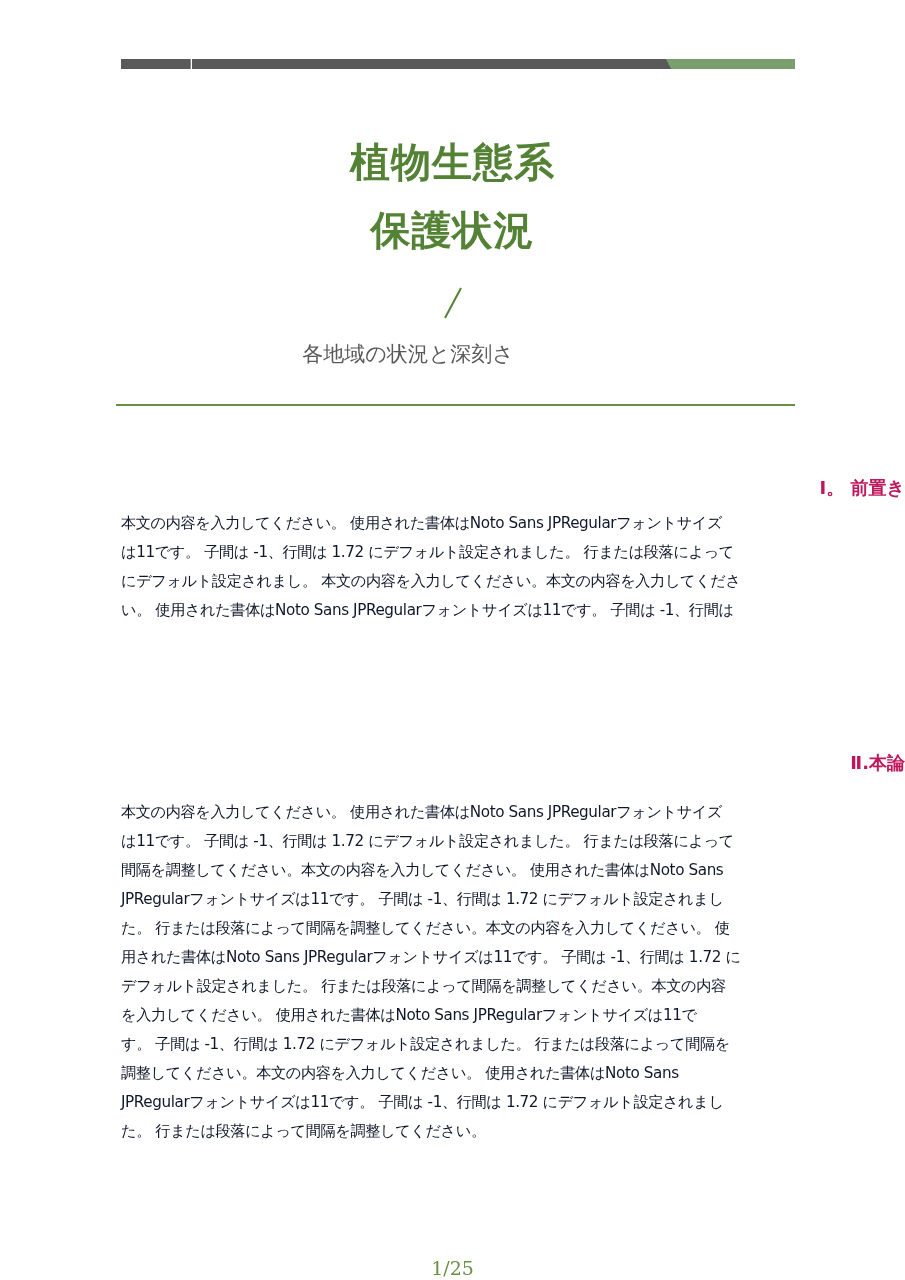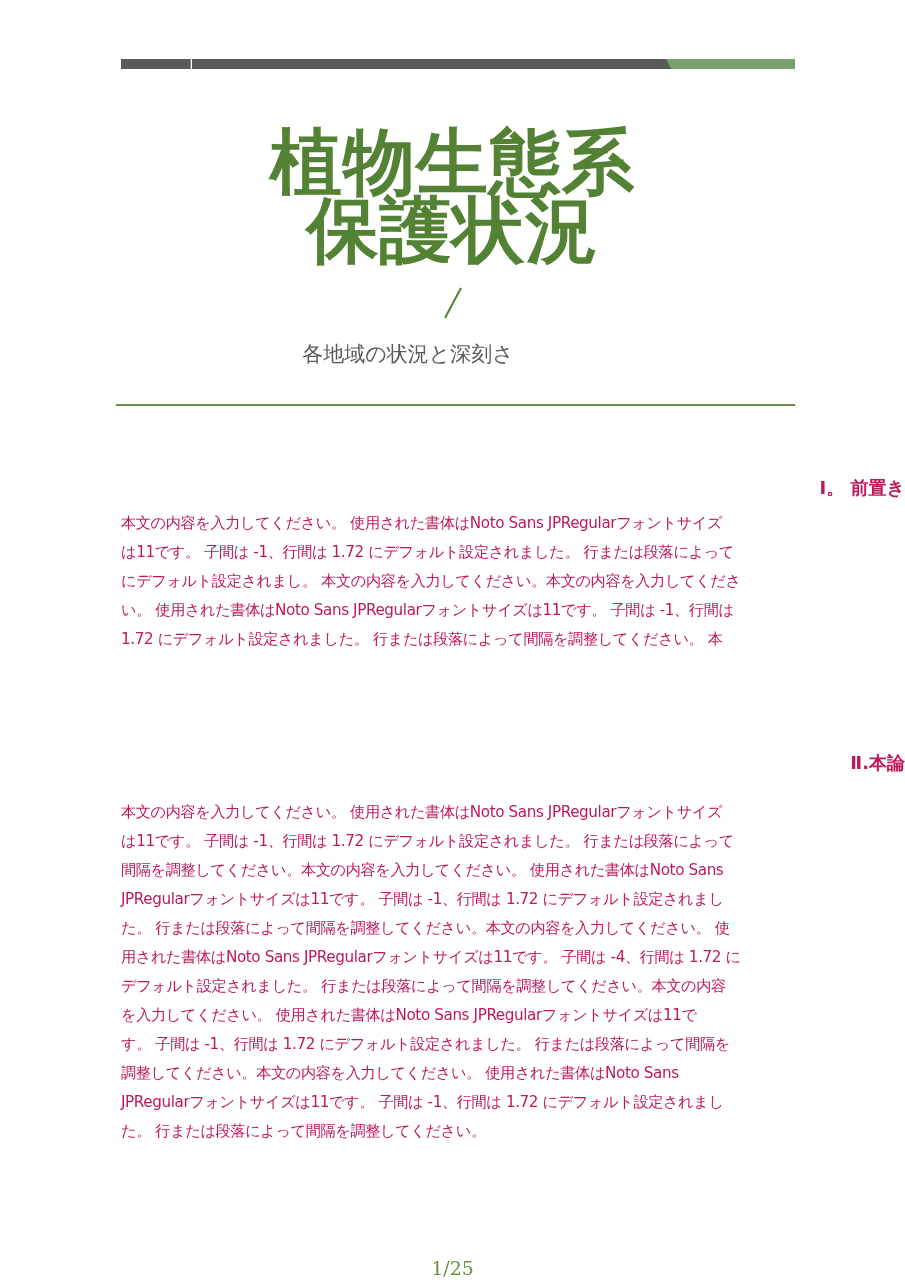--- a/index.html
+++ b/index.html
@@ -46,21 +46,21 @@
 
     
     .title {
       position: absolute;
       left: 0;
       top: 128px;
       width: 905px;
       text-align: center;
       color: #548235;
       font-weight: bold;
-      font-size: 72px;
+      font-size: 40px;
       line-height: 68px;
       letter-spacing: 1px;
     }
     .title .line { display: block; }
 
     
     .slash {
       position: absolute;
       left: 442px;
       top: 286px;
@@ -100,21 +100,21 @@
     }
     .h1 { top: 476px; }
     .h2 { top: 751px; }
 
     .body-text {
       position: absolute;
       left: 121px;
       width: 668px;
       font-size: 15.2px;
       line-height: 29px;
-      color: #be185d;
+      color: #0f172a;
       text-align: justify;
       letter-spacing: -0.4px;
     }
     .body-text .ln { display: block; white-space: nowrap; }
     .p1 { top: 509px; }
     .p2 { top: 798px; }
 
     .page-number {
       position: absolute;
       left: 0;
@@ -148,31 +148,30 @@
 <div class="subtitle">各地域の状況と深刻さ</div>
 
 <div class="rule"></div>
 
 <h2 class="section-heading h1">Ⅰ。 前置き</h2>
 <div class="body-text p1">
   <span class="ln">本文の内容を入力してください。 使用された書体はNoto Sans JPRegularフォントサイズ</span>
   <span class="ln">は11です。 子間は -1、行間は 1.72 にデフォルト設定されました。 行または段落によって</span>
   <span class="ln">にデフォルト設定されまし。 本文の内容を入力してください。本文の内容を入力してくださ</span>
   <span class="ln">い。 使用された書体はNoto Sans JPRegularフォントサイズは11です。 子間は -1、行間は</span>
-  <span class="ln">1.72 にデフォルト設定されました。 行または段落によって間隔を調整してください。 本</span>
 </div>
 
 <h2 class="section-heading h2">Ⅱ.本論</h2>
 <div class="body-text p2">
   <span class="ln">本文の内容を入力してください。 使用された書体はNoto Sans JPRegularフォントサイズ</span>
   <span class="ln">は11です。 子間は -1、行間は 1.72 にデフォルト設定されました。 行または段落によって</span>
   <span class="ln">間隔を調整してください。本文の内容を入力してください。 使用された書体はNoto Sans</span>
   <span class="ln">JPRegularフォントサイズは11です。 子間は -1、行間は 1.72 にデフォルト設定されまし</span>
   <span class="ln">た。 行または段落によって間隔を調整してください。本文の内容を入力してください。 使</span>
-  <span class="ln">用された書体はNoto Sans JPRegularフォントサイズは11です。 子間は -4、行間は 1.72 に</span>
+  <span class="ln">用された書体はNoto Sans JPRegularフォントサイズは11です。 子間は -1、行間は 1.72 に</span>
   <span class="ln">デフォルト設定されました。 行または段落によって間隔を調整してください。本文の内容</span>
   <span class="ln">を入力してください。 使用された書体はNoto Sans JPRegularフォントサイズは11で</span>
   <span class="ln">す。 子間は -1、行間は 1.72 にデフォルト設定されました。 行または段落によって間隔を</span>
   <span class="ln">調整してください。本文の内容を入力してください。 使用された書体はNoto Sans</span>
   <span class="ln">JPRegularフォントサイズは11です。 子間は -1、行間は 1.72 にデフォルト設定されまし</span>
   <span class="ln">た。 行または段落によって間隔を調整してください。</span>
 </div>
 
 <div class="page-number">1/25</div>
 

